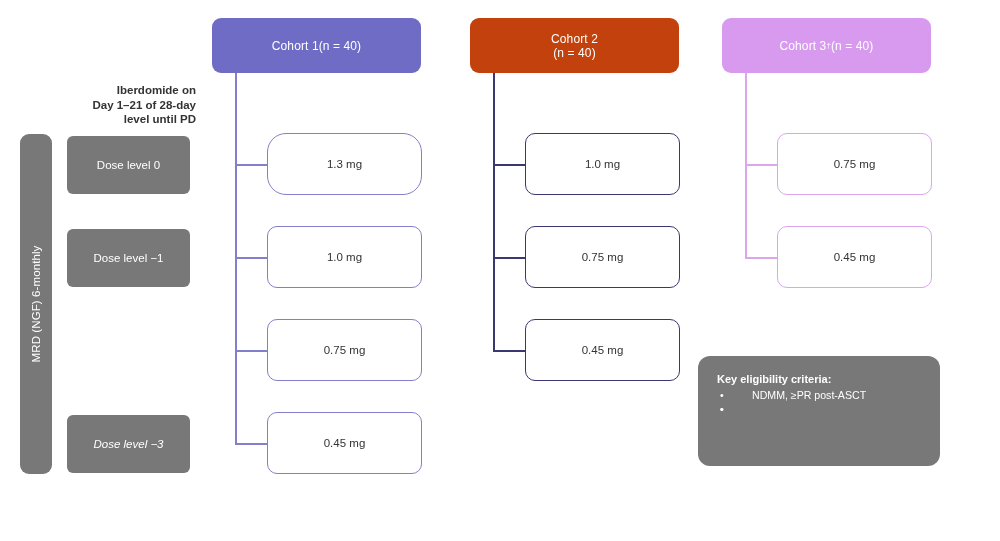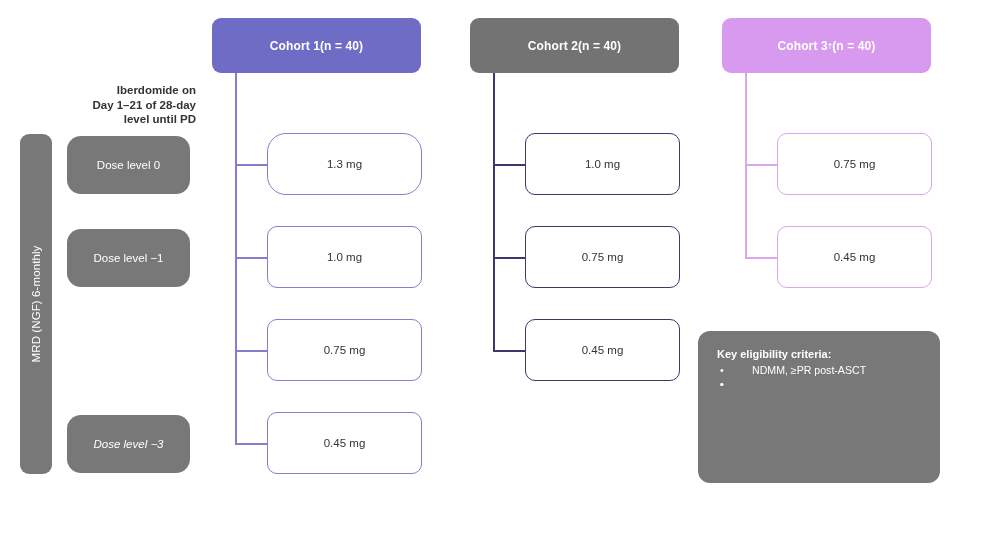--- a/index.html
+++ b/index.html
@@ -52,21 +52,21 @@
     line-height: 14.5px;
   }
 
   
   .dose-box {
     position: absolute;
     left: 67px;
     width: 123px;
     height: 58px;
     background: #787878;
-    border-radius: 14px;
+    border-radius: 6px;
     display: flex;
     align-items: center;
     justify-content: center;
     color: #ffffff;
     font-size: 11.5px;
   }
   .dose-0  { top: 136px; }
   .dose-m1 { top: 229px; }
   .dose-m2 { top: 322px; }
   .dose-m3 { top: 415px; font-style: italic; }
@@ -81,21 +81,21 @@
     position: absolute;
     top: 18px;
     width: 209px;
     height: 55px;
     border-radius: 9px;
     display: flex;
     align-items: center;
     justify-content: center;
     color: #ffffff;
     font-size: 12px;
-    font-weight: bold;
+    font-weight: normal;
     letter-spacing: 0.1px;
   }
   .cohort-header sup { font-size: 8px; vertical-align: super; }
 
   
   .trunk {
     position: absolute;
     left: 23px;
     width: 1.6px;
   }
@@ -119,23 +119,23 @@
     align-items: center;
     justify-content: center;
     font-size: 11.5px;
     color: #333333;
   }
 
   
   .criteria-box {
     position: absolute;
     left: 698px;
-    top: 331px;
+    top: 356px;
     width: 242px;
-    height: 152px;
+    height: 110px;
     background: #787878;
     border-radius: 12px;
     padding: 17px 16px 2px 19px;
   }
   .criteria-title {
     color: #ffffff;
     font-size: 11px;
     font-weight: bold;
     margin-bottom: 3px;
   }
@@ -194,21 +194,21 @@
       <div class="dose-card" style="top: 319px; border-color: rgb(130, 128, 204);">
         <span>0.75 mg</span>
       </div>
       <div class="stub" style="top: 443px; background: rgb(130, 128, 204);"></div>
       <div class="dose-card" style="top: 412px; border-color: rgb(130, 128, 204);">
         <span>0.45 mg</span>
       </div>
     </div>
 
   <div class="cohort-col" id="cohort-col-2">
-      <div class="cohort-header" style="background: #737373;">
+      <div class="cohort-header" style="background: #c2410c; flex-direction: column;">
         <span>Cohort 2</span>
         <span> (n = 40)</span>
       </div>
       <div class="trunk" style="top: 73px; height: 277px; background: rgb(59, 55, 112);"></div>
       <div class="stub" style="top: 164px; background: rgb(59, 55, 112);"></div>
       <div class="dose-card" style="top: 133px; border-color: rgb(59, 55, 112);">
         <span>1.0 mg</span>
       </div>
       <div class="stub" style="top: 257px; background: rgb(59, 55, 112);"></div>
       <div class="dose-card" style="top: 226px; border-color: rgb(59, 55, 112);">

